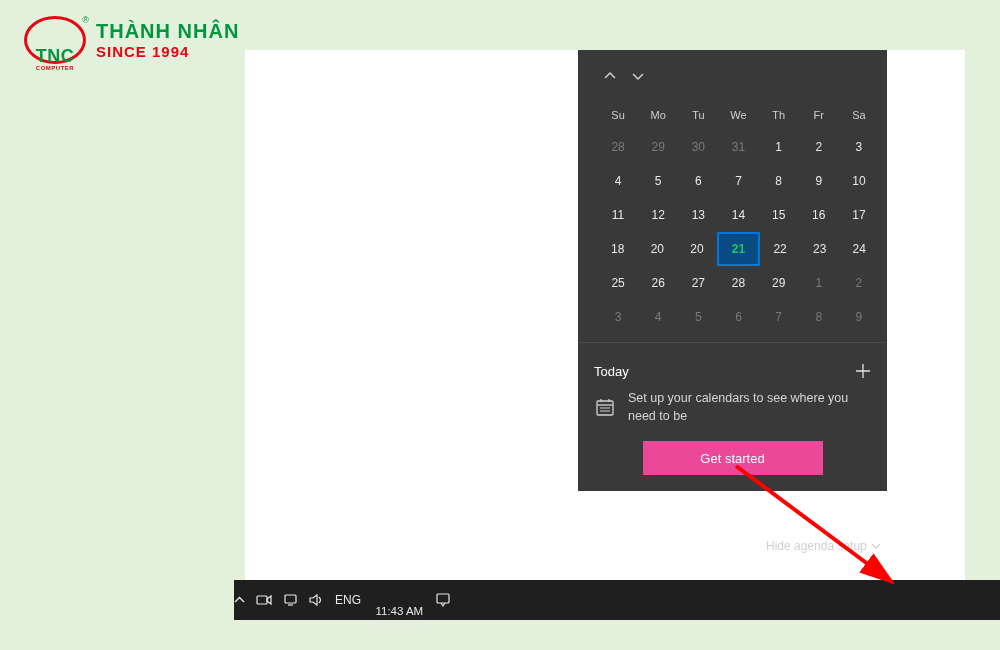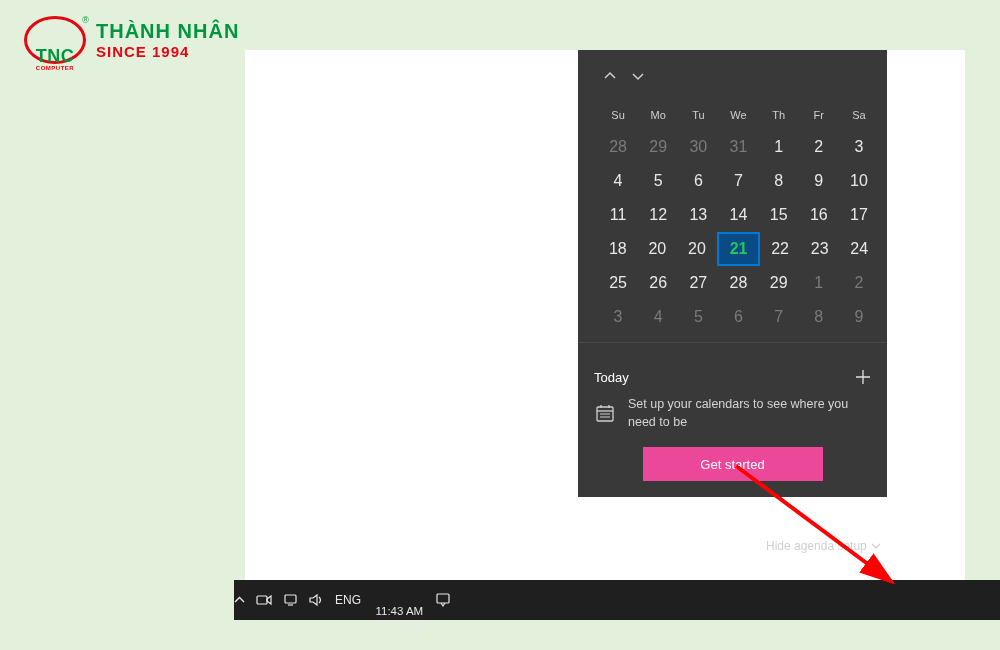--- a/index.html
+++ b/index.html
@@ -71,38 +71,38 @@
   .cal-grid {
     padding: 0 8px 8px 20px;
   }
   .cal-row { display: flex; }
   .cal-cell {
     flex: 1;
     height: 34px;
     display: flex;
     align-items: center;
     justify-content: center;
-    font-size: 16px;
+    font-size: 12px;
     color: #e8e8e8;
   }
   .cal-cell.dow { color: #cfcfcf; font-size: 11px; height: 30px;}
   .cal-cell.other { color: #7a7a7a; }
   .cal-cell.today {
     background: #393939;
     color: #22c55e;
     border: 2px solid #0078d7;
     background: #0a4b86;
     font-weight: 600;
     text-align: right;
   }
   .cal-cell.clickable { cursor: pointer; }
 
   .agenda {
     border-top: 1px solid #4a4a4a;
-    padding: 26px 16px 16px 16px;
+    padding: 20px 16px 16px 16px;
   }
   .agenda-head {
     display: flex;
     align-items: center;
     margin-bottom: 10px;
   }
   .agenda-head .label { flex:1; font-size: 13px; color: #fff; }
   .agenda-head .plus { font-size: 18px; color: #e0e0e0; cursor:pointer; }
   .agenda-msg {
     display: flex;

